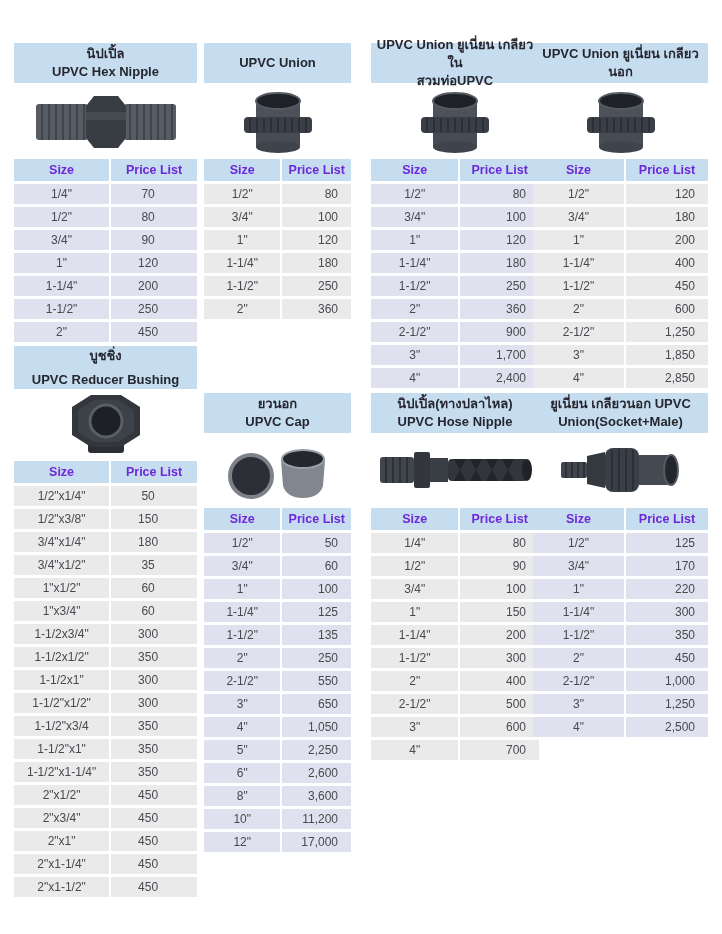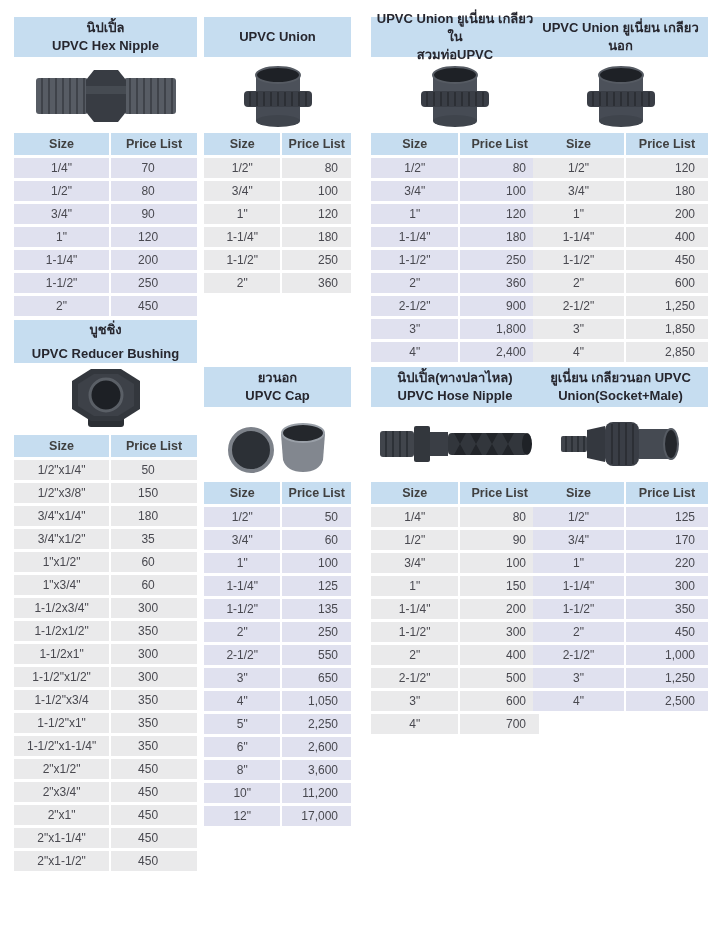--- a/index.html
+++ b/index.html
@@ -1,17 +1,17 @@
 <!DOCTYPE html>
 <html><head>
 <meta charset="utf-8">
 <style>
   * { box-sizing: border-box; margin: 0; padding: 0; }
   body { background:#ffffff; font-family:"Liberation Sans", sans-serif; }
-  .page { position:relative; width:722px; height:884px; background:#ffffff; overflow:hidden; }
+  .page { position:relative; width:722px; height:884px; background:#ffffff; overflow:hidden;margin-top:26px; }
   .col { position:absolute; top:0; height:100%; }
   .c1 { left:14px;  width:183px; }
   .c2 { left:204px; width:147px; }
   .c3 { left:371px; width:168px; }
   .c4 { left:533px; width:175px; }
 
   .block { position:absolute; left:0; right:0; }
 
   .title-box {
     background:#c6ddf0; color:#26262e;
@@ -28,21 +28,21 @@
   .b-rows2  { top:507px; }
   .c1 .b-title2 { top:320px; height:43px;gap:6px; }
   .c1 .b-photo2 { top:366px; height:66px; }
   .c1 .b-thead2 { top:435px; height:22px; }
   .c1 .b-rows2  { top:460px; }
 
   .photo { display:flex; align-items:center; justify-content:center; }
 
   .thead { display:flex; gap:2px; }
   .thead .cell {
-    background:#c6ddf0; color:#404040; font-weight:700; font-size:12.5px;
+    background:#c6ddf0; color:#6d28d9; font-weight:700; font-size:12.5px;
     height:22px; line-height:22px; text-align:center;
   }
   .cell.size  { flex:0 0 52%; }
   .cell.price { flex:1 1 auto; }
 
   .rows .trow { display:flex; gap:2px; height:20px; margin-bottom:3px; }
   .rows .cell { font-size:12px; line-height:20px; color:#48484f; }
   .rows .cell.size  { text-align:center; }
   .rows .cell.price { text-align:right; padding-right:13px; }
   .center-price .cell.price { text-align:center; padding-right:12px; }
@@ -398,21 +398,21 @@
         <div class="trow">
           <span class="cell size">2"</span>
           <span class="cell price">360</span>
         </div>
         <div class="trow">
           <span class="cell size">2-1/2"</span>
           <span class="cell price">900</span>
         </div>
         <div class="trow">
           <span class="cell size">3"</span>
-          <span class="cell price">1,800</span>
+          <span class="cell price">1,700</span>
         </div>
         <div class="trow">
           <span class="cell size">4"</span>
           <span class="cell price">2,400</span>
         </div>
       </div>
 
     <div class="block title-box b-title2">
       <div>นิปเปิ้ล(ทางปลาไหล)</div>
       <div>UPVC Hose Nipple</div>

